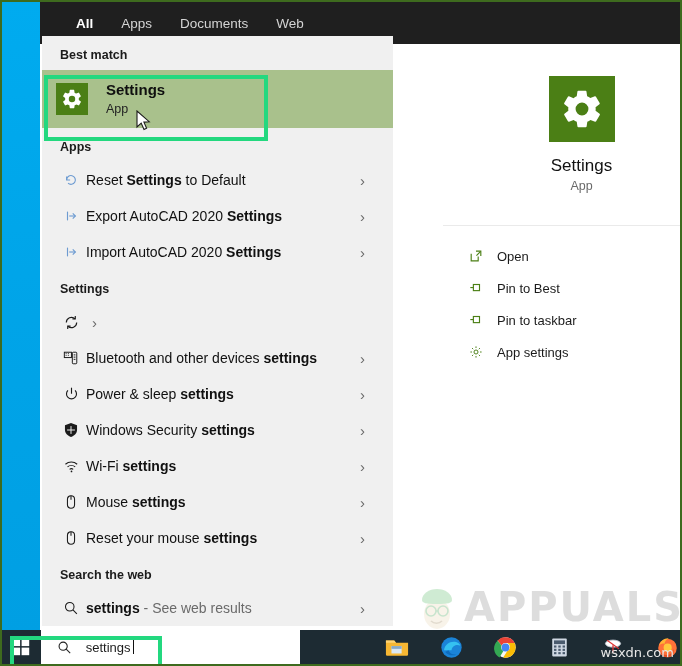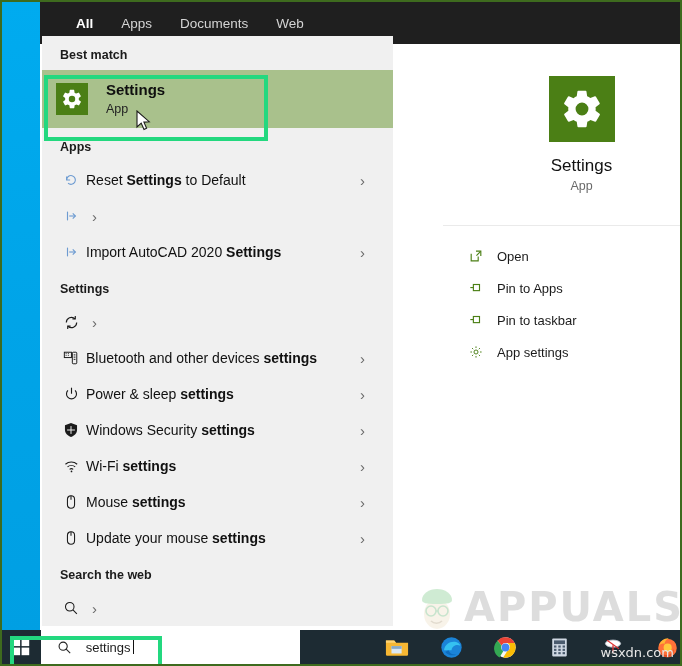--- a/index.html
+++ b/index.html
@@ -291,20 +291,21 @@
       </div>
 
       <div class="row">
         <span class="ico">
           <svg viewBox="0 0 16 16" width="14" height="14" fill="none" stroke="#6d9bd1" stroke-width="1.3">
             <path d="M4 3v10"></path>
               <path d="M6 8h7"></path>
               <path d="M10 5l3 3-3 3"></path>
           </svg>
         </span>
+        <span class="lbl"><span>Export AutoCAD 2020 </span><b>Settings</b><span></span></span>
         <span class="chev">›</span>
       </div>
 
       <div class="row">
         <span class="ico">
           <svg viewBox="0 0 16 16" width="14" height="14" fill="none" stroke="#6d9bd1" stroke-width="1.3">
             <path d="M4 3v10"></path>
               <path d="M6 8h7"></path>
               <path d="M10 5l3 3-3 3"></path>
           </svg>
@@ -387,33 +388,34 @@
         <span class="chev">›</span>
       </div>
 
       <div class="row">
         <span class="ico">
           <svg viewBox="0 0 18 18" width="16" height="16" fill="none" stroke="#1b1b1b" stroke-width="1.2">
             <rect x="5" y="2" width="8" height="14" rx="4"></rect>
               <path d="M9 2v4.5"></path>
           </svg>
         </span>
-        <span class="lbl"><span>Update your mouse </span><b>settings</b></span>
+        <span class="lbl"><span>Reset your mouse </span><b>settings</b></span>
         <span class="chev">›</span>
       </div>
 
       <div class="sec-head">Search the web</div>
 
       <div class="row">
         <span class="ico">
           <svg viewBox="0 0 18 18" width="16" height="16" fill="none" stroke="#1b1b1b" stroke-width="1.2">
             <circle cx="7.6" cy="7.6" r="4.8"></circle>
               <path d="M11.2 11.2 15.6 15.6"></path>
           </svg>
         </span>
+        <span class="lbl"><b>settings</b><span class="dim"> - See web results</span></span>
         <span class="chev">›</span>
       </div>
 
     </div>
 
     <div class="right-pane">
       <div class="preview">
         <div class="preview-tile">
           <svg viewBox="0 0 24 24" fill="#fff">
             <path d="M19.4 13c.04-.32.06-.66.06-1s-.02-.68-.07-1l2.11-1.63a.5.5 0 0 0 .12-.64l-2-3.46a.5.5 0 0 0-.6-.22l-2.49 1a7.3 7.3 0 0 0-1.72-1l-.38-2.65A.49.49 0 0 0 14 2h-4a.49.49 0 0 0-.5.42l-.37 2.65c-.62.25-1.2.59-1.73 1l-2.49-1a.5.5 0 0 0-.6.22l-2 3.46a.5.5 0 0 0 .12.64L4.55 11a8 8 0 0 0 0 2l-2.1 1.63a.5.5 0 0 0-.12.64l2 3.46c.12.22.39.3.6.22l2.49-1c.52.41 1.1.75 1.72 1l.38 2.65c.04.24.25.42.5.42h4c.25 0 .46-.18.5-.42l.38-2.65c.62-.26 1.2-.6 1.72-1l2.49 1c.22.09.49 0 .6-.22l2-3.46a.5.5 0 0 0-.12-.64L19.4 13zM12 15.5A3.5 3.5 0 1 1 15.5 12 3.5 3.5 0 0 1 12 15.5z"></path>
@@ -434,21 +436,21 @@
           </span>
           <span>Open</span>
         </div>
         <div class="action">
           <span class="aico">
             <svg viewBox="0 0 16 16" width="14" height="14" fill="none" stroke="#4b7f15" stroke-width="1.3">
               <rect x="5" y="4" width="7" height="7"></rect>
                 <path d="M1.5 7.5H5"></path>
             </svg>
           </span>
-          <span>Pin to Apps</span>
+          <span>Pin to Best</span>
         </div>
         <div class="action">
           <span class="aico">
             <svg viewBox="0 0 16 16" width="14" height="14" fill="none" stroke="#4b7f15" stroke-width="1.3">
               <rect x="5" y="4" width="7" height="7"></rect>
                 <path d="M1.5 7.5H5"></path>
             </svg>
           </span>
           <span>Pin to taskbar</span>
         </div>

